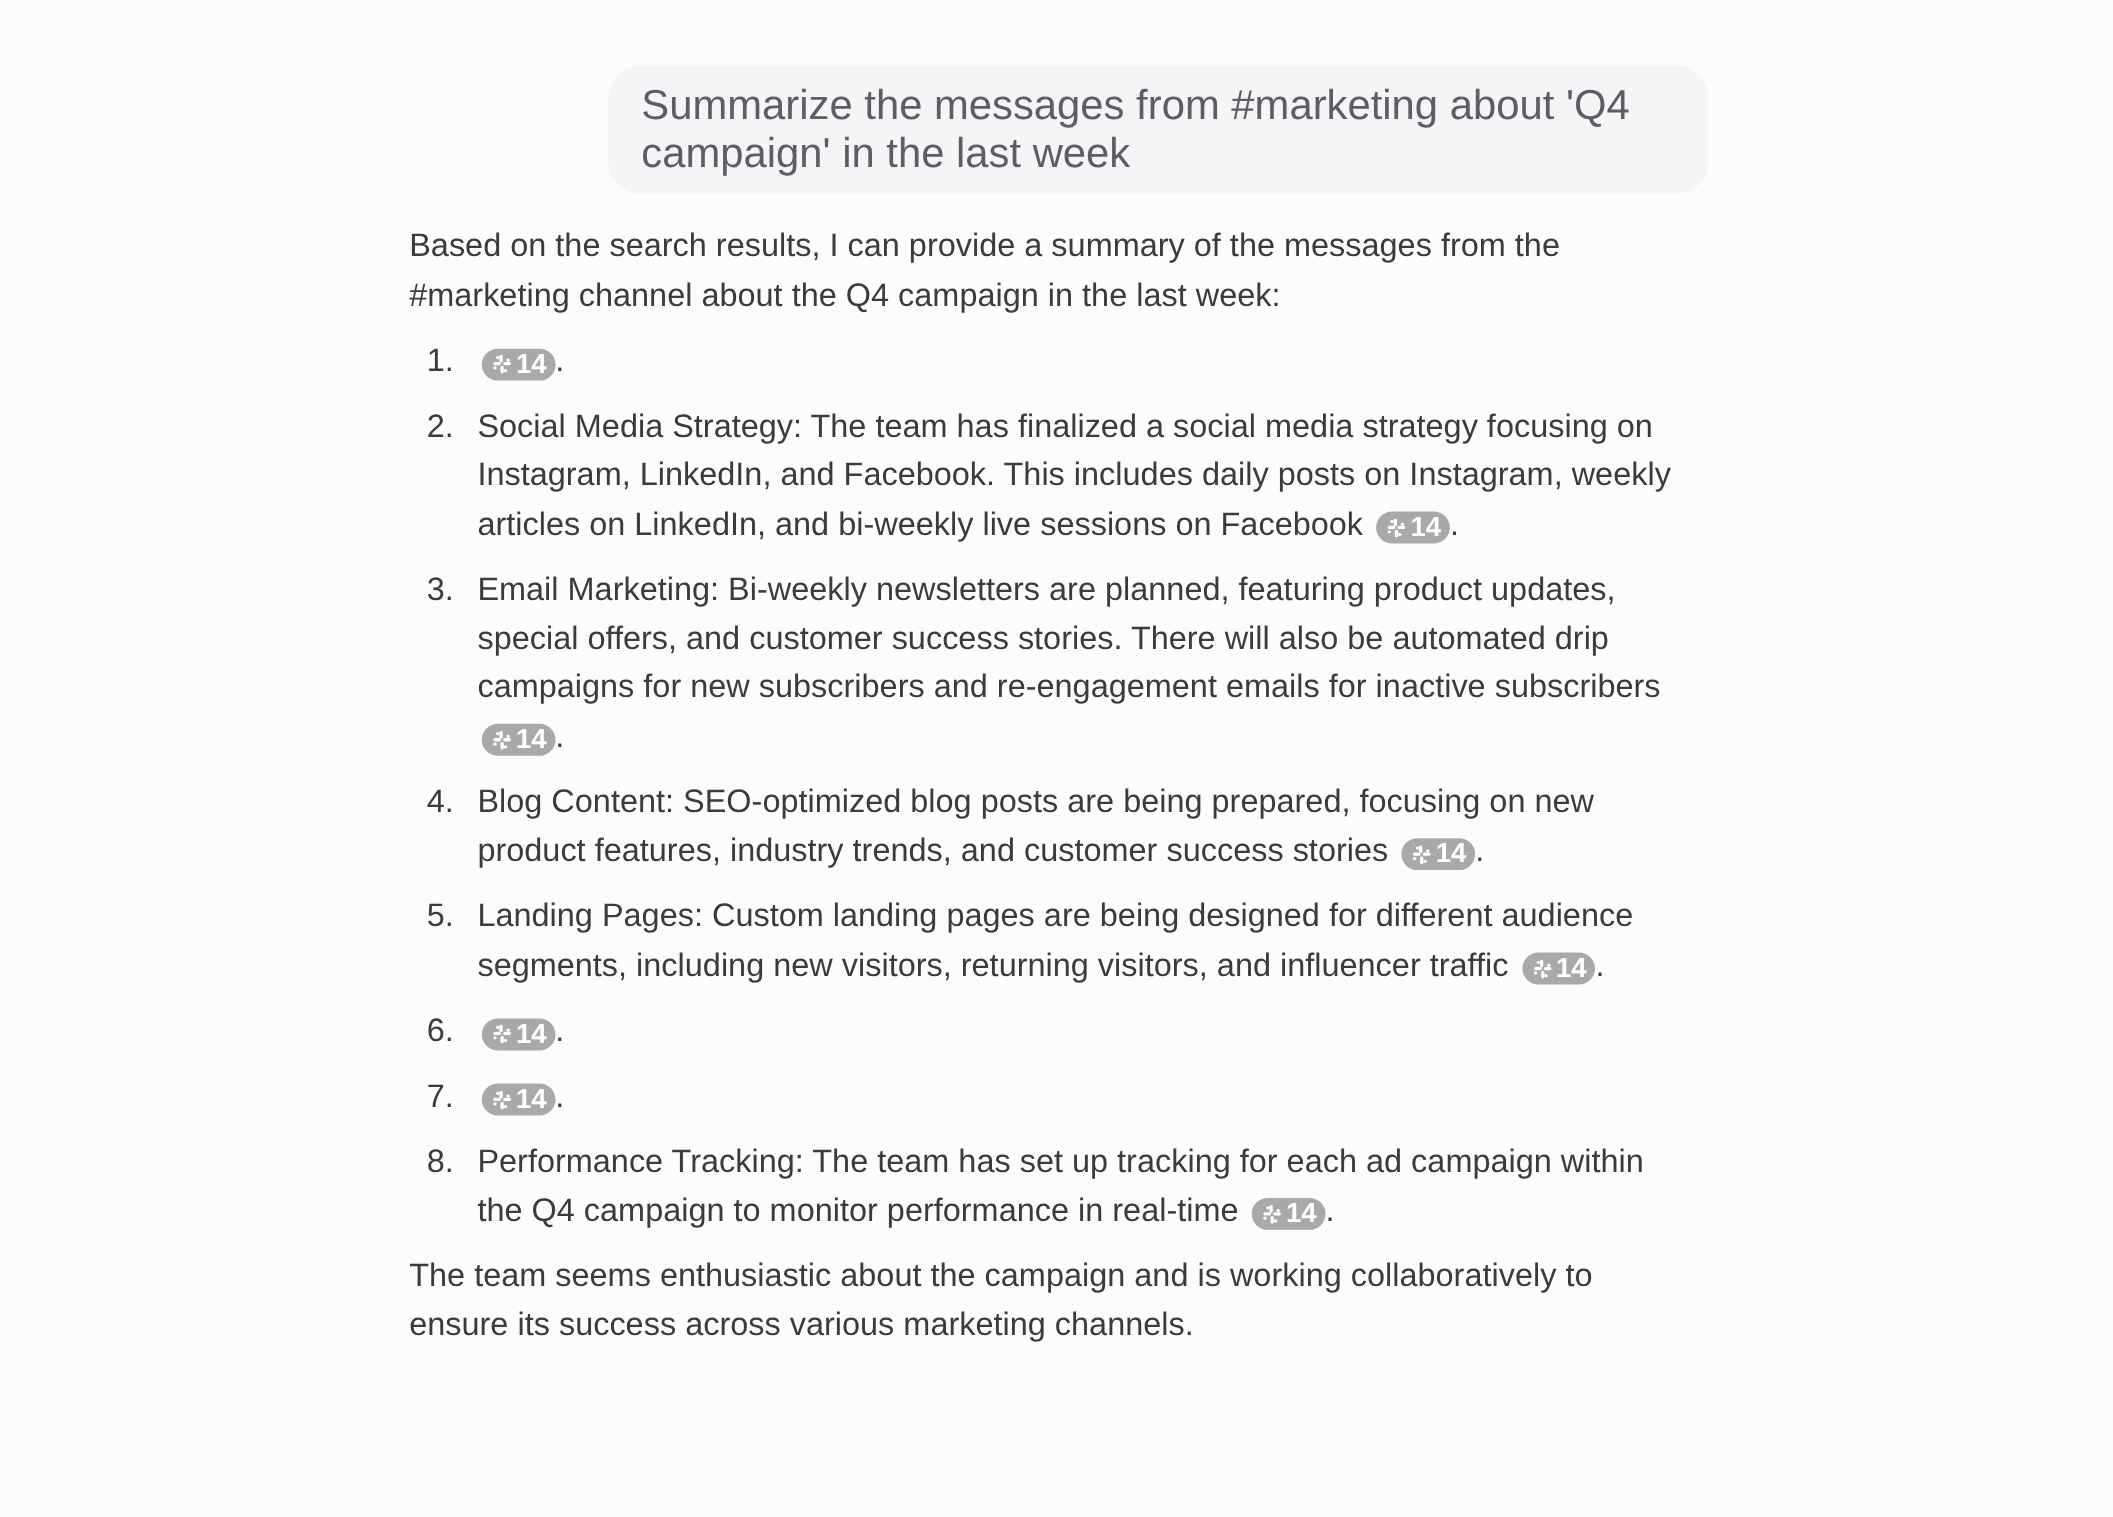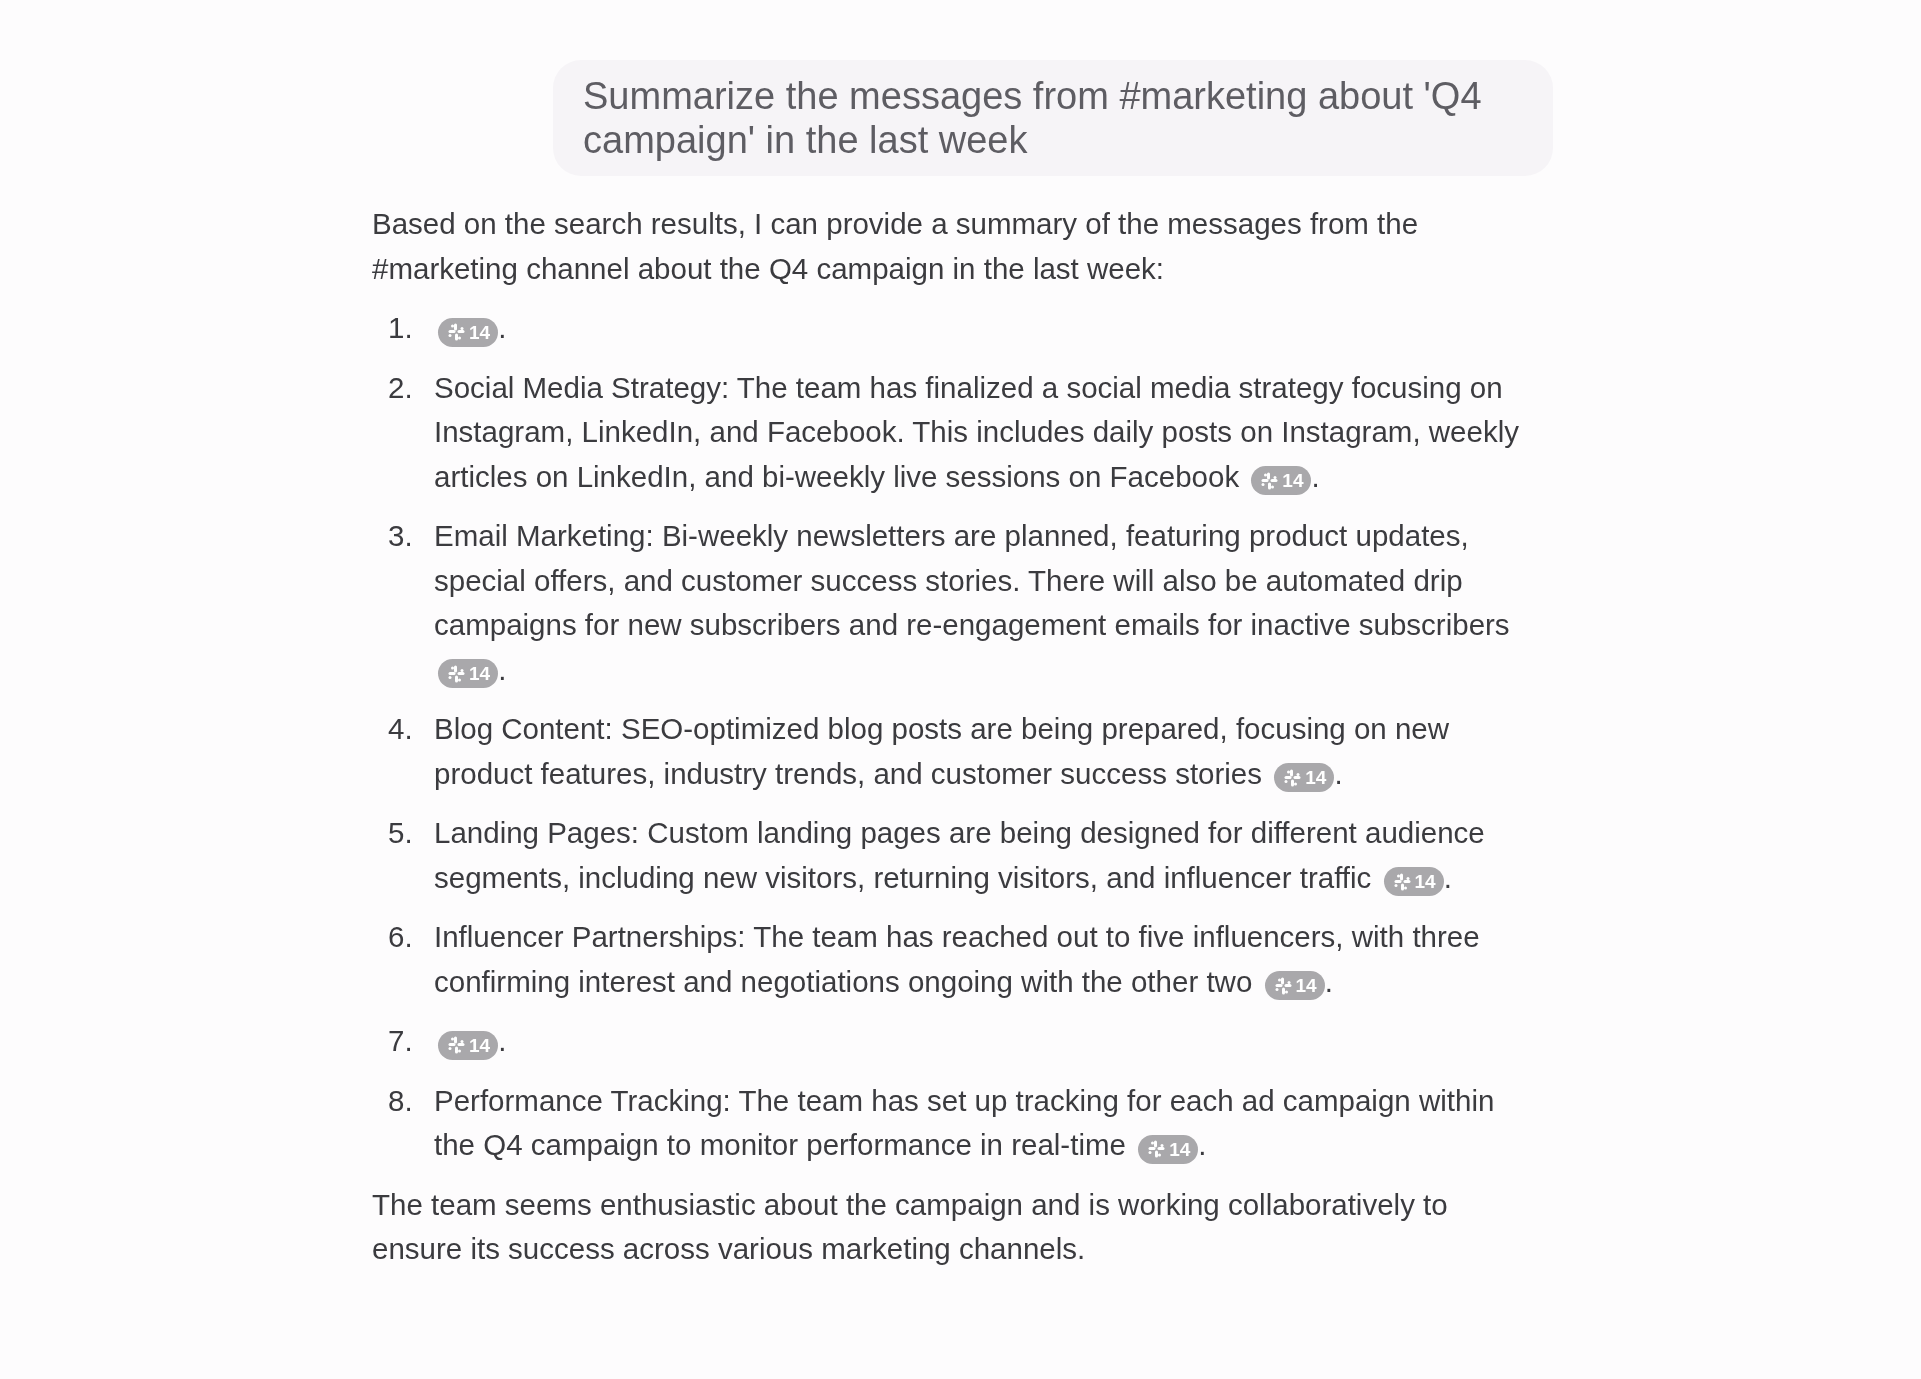--- a/index.html
+++ b/index.html
@@ -61,21 +61,21 @@
   .chip {
     display: inline-flex;
     align-items: center;
     gap: 3px;
     height: 29px;
     padding: 0 8px 0 8px;
     background: #a9a8ab;
     border-radius: 15px;
     vertical-align: -4px;
     color: #ffffff;
-    font-size: 19px;
+    font-size: 25px;
     font-weight: bold;
     line-height: 29px;
     margin-left: 4px;
   }
   .chip svg {
     width: 20px;
     height: 20px;
     display: block;
   }
   .outro {
@@ -182,21 +182,20 @@
               <circle cx="16" cy="6.5" r="1.5"></circle>
               <circle cx="13.5" cy="16" r="1.5"></circle>
               <circle cx="6.5" cy="4" r="1.5"></circle>
             </g>
           </svg>
           <span>14</span>
         </span><span>.</span>
     </li>
     <li>
       <span class="num">6.</span>
-      <span>Influencer Partnerships: The team has reached out to five influencers, with three confirming interest and negotiations ongoing with the other two</span>
       <span class="chip">
           <svg viewBox="0 0 20 20">
             <g fill="#fff">
               <rect x="8" y="1.5" width="3" height="7" rx="1.5"></rect>
               <rect x="2.5" y="8" width="7" height="3" rx="1.5"></rect>
               <rect x="11.5" y="8" width="7" height="3" rx="1.5"></rect>
               <rect x="9" y="11.5" width="3" height="7" rx="1.5"></rect>
               <circle cx="4" cy="13.5" r="1.5"></circle>
               <circle cx="16" cy="6.5" r="1.5"></circle>
               <circle cx="13.5" cy="16" r="1.5"></circle>

